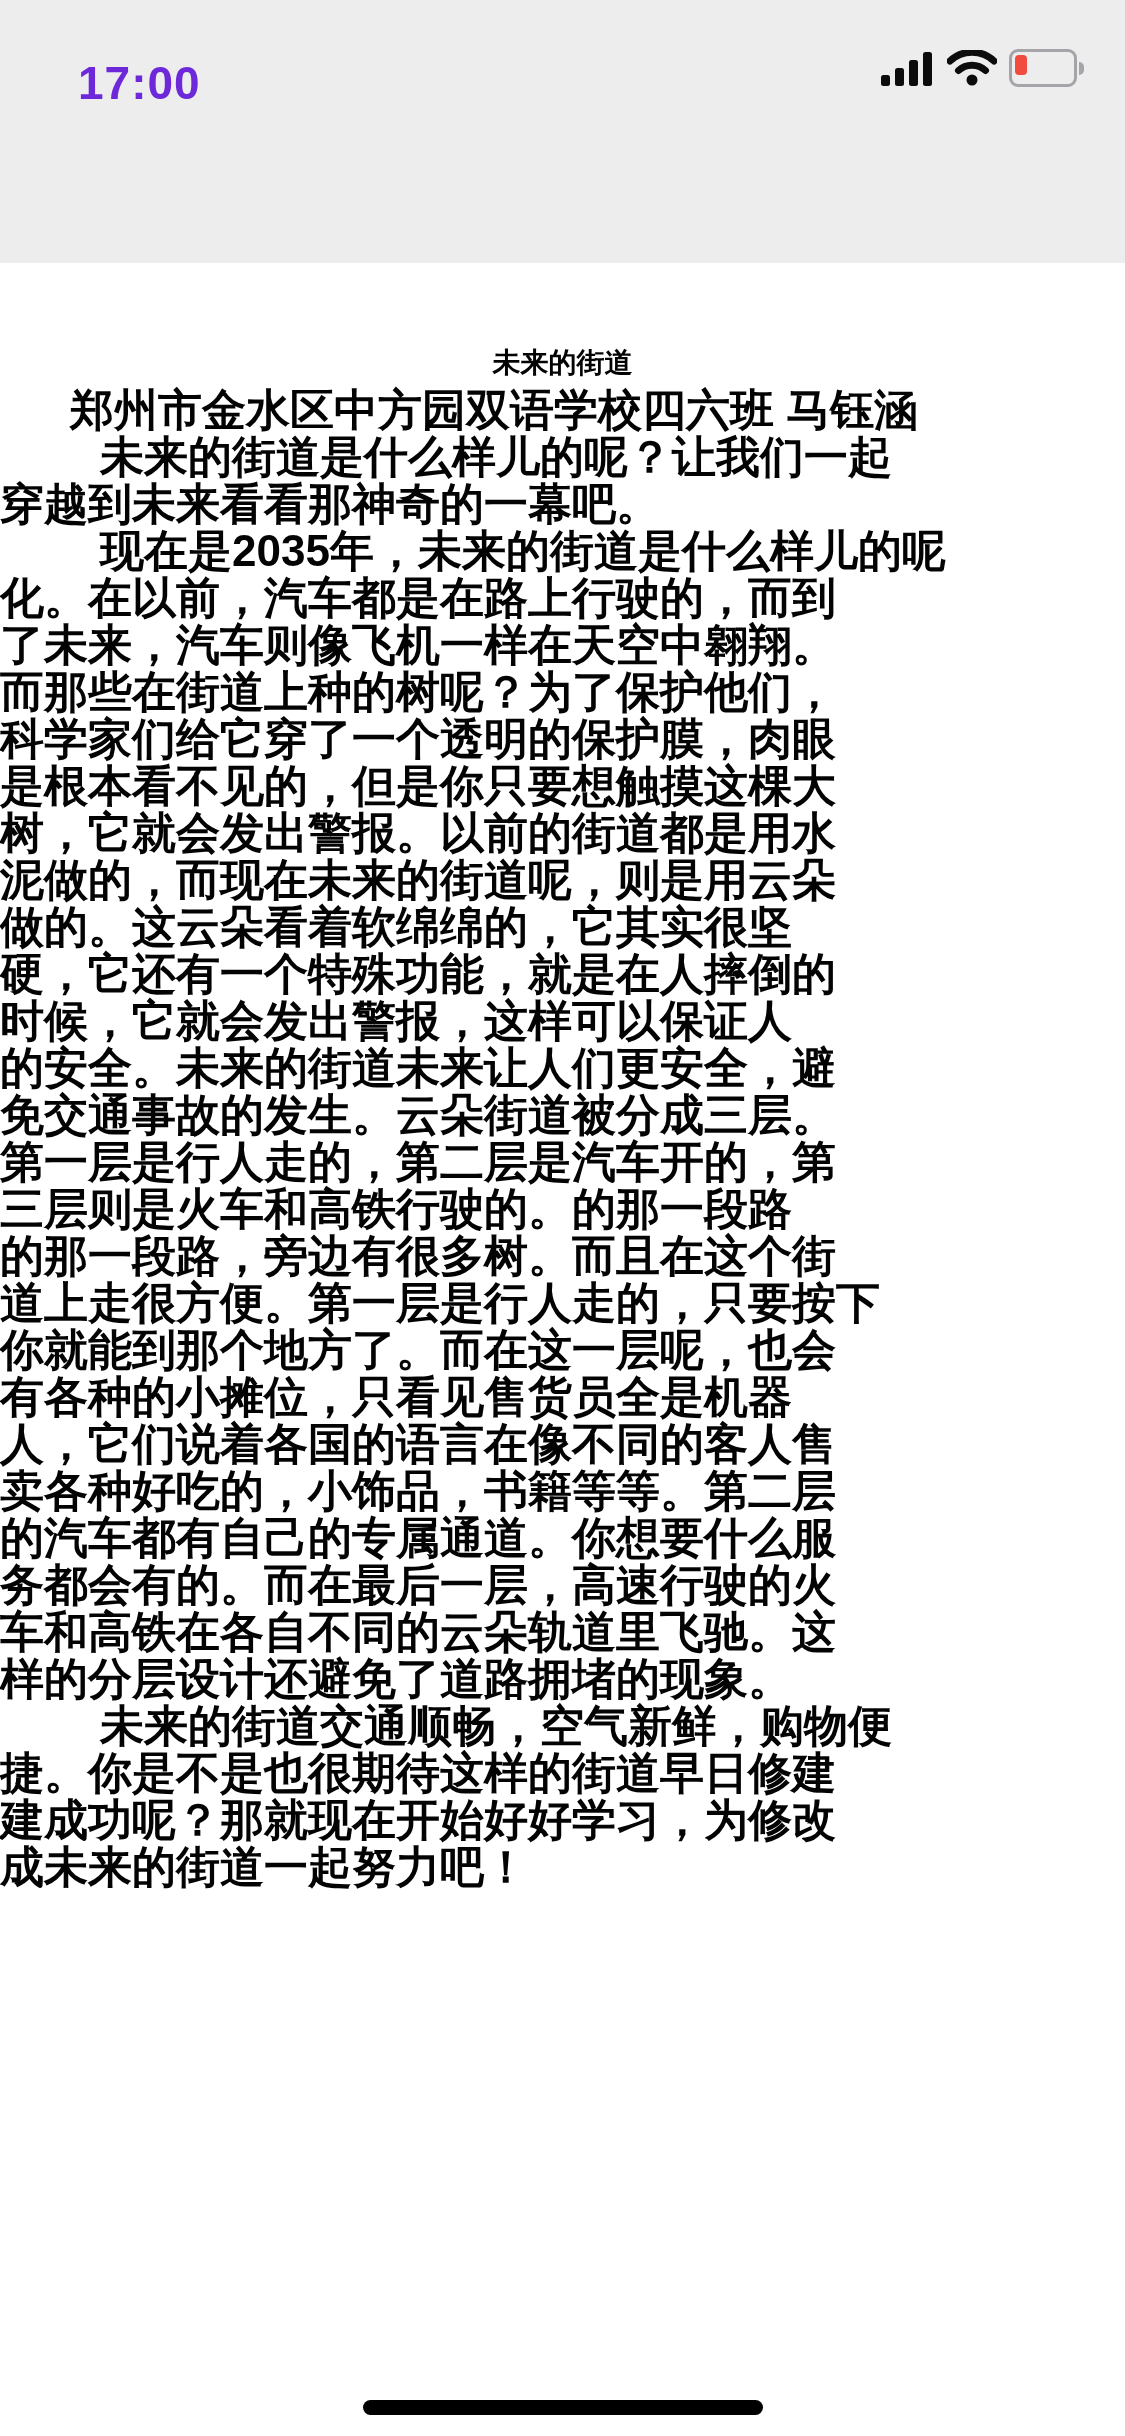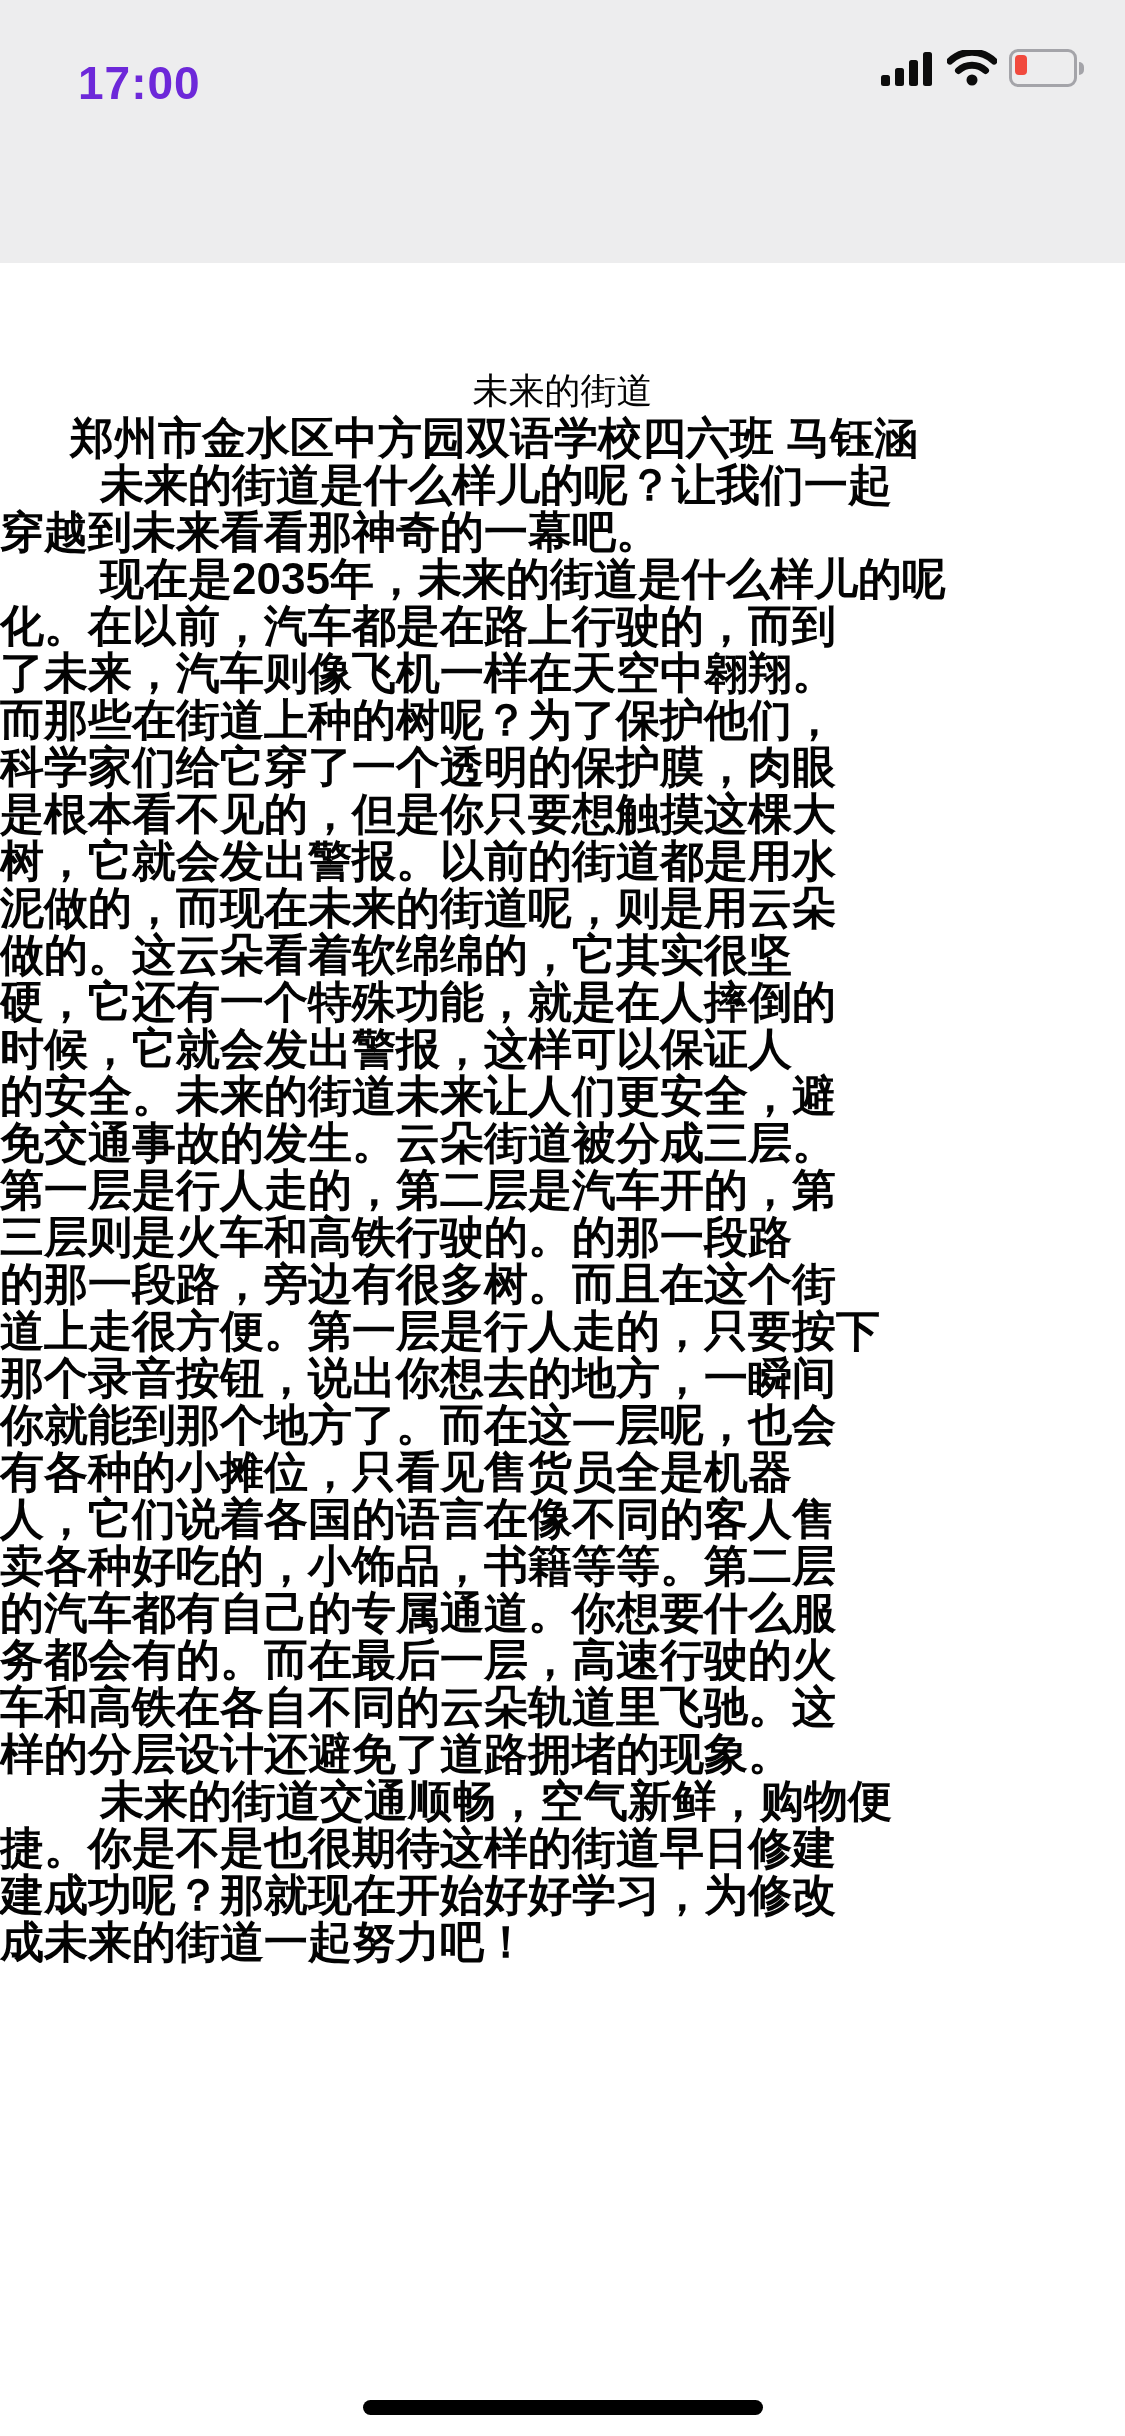--- a/index.html
+++ b/index.html
@@ -126,26 +126,26 @@
   .doc {
     position: absolute;
     top: 263px;
     left: 0;
     width: 100%;
     height: 2173px;
     background: #ffffff;
     overflow: hidden;
   }
   .doc-title {
-    margin-top: 104px;
+    margin-top: 76px;
     height: 47px;
     line-height: 47px;
     text-align: center;
-    font-size: 36px;
-    font-weight: 400;
+    font-size: 28px;
+    font-weight: 700;
     color: #030303;
   }
   .line {
     height: 47px;
     line-height: 47px;
     font-size: 44px;
     font-weight: 600;
     color: #030303;
     white-space: nowrap;
   }
@@ -225,21 +225,20 @@
         <div class="line ind0">泥做的，而现在未来的街道呢，则是用云朵</div>
         <div class="line ind0">做的。这云朵看着软绵绵的，它其实很坚</div>
         <div class="line ind0">硬，它还有一个特殊功能，就是在人摔倒的</div>
         <div class="line ind0">时候，它就会发出警报，这样可以保证人</div>
         <div class="line ind0">的安全。未来的街道未来让人们更安全，避</div>
         <div class="line ind0">免交通事故的发生。云朵街道被分成三层。</div>
         <div class="line ind0">第一层是行人走的，第二层是汽车开的，第</div>
         <div class="line ind0">三层则是火车和高铁行驶的。的那一段路</div>
         <div class="line ind0">的那一段路，旁边有很多树。而且在这个街</div>
         <div class="line ind0">道上走很方便。第一层是行人走的，只要按下</div>
-        <div class="line ind0">那个录音按钮，说出你想去的地方，一瞬间</div>
         <div class="line ind0">你就能到那个地方了。而在这一层呢，也会</div>
         <div class="line ind0">有各种的小摊位，只看见售货员全是机器</div>
         <div class="line ind0">人，它们说着各国的语言在像不同的客人售</div>
         <div class="line ind0">卖各种好吃的，小饰品，书籍等等。第二层</div>
         <div class="line ind0">的汽车都有自己的专属通道。你想要什么服</div>
         <div class="line ind0">务都会有的。而在最后一层，高速行驶的火</div>
         <div class="line ind0">车和高铁在各自不同的云朵轨道里飞驰。这</div>
         <div class="line ind0">样的分层设计还避免了道路拥堵的现象。</div>
         <div class="line ind2">未来的街道交通顺畅，空气新鲜，购物便</div>
         <div class="line ind0">捷。你是不是也很期待这样的街道早日修建</div>

